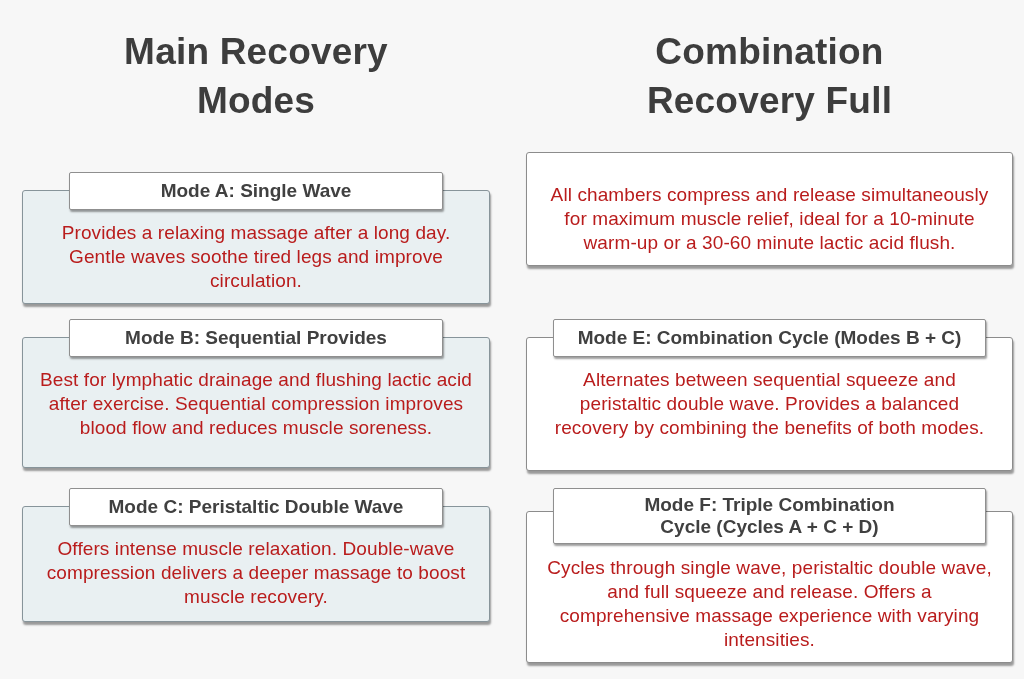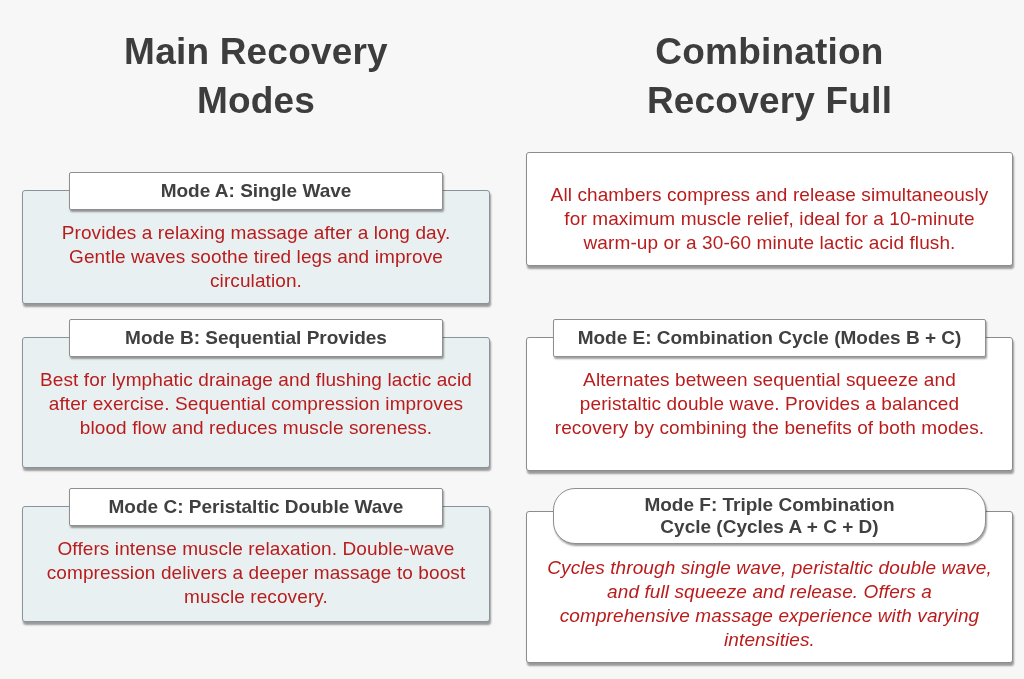--- a/index.html
+++ b/index.html
@@ -44,21 +44,21 @@
     border: 1px solid #8f8f8f;
     border-radius: 2px;
     box-shadow: 1px 2px 2px rgba(0,0,0,0.38);
     padding: 7px 10px;
     font-size: 19px;
     font-weight: 700;
     line-height: 1.15;
     color: #404040;
   }
   .tab-wide { width: 89%; }
-  .tab-two-line { padding: 5px 12px; border-radius: 22px; }
+  .tab-two-line { padding: 5px 12px; }
   .body {
     position: relative;
     z-index: 1;
     box-sizing: border-box;
     margin-top: -20px;
     border: 1px solid #87949a;
     border-radius: 3px;
     box-shadow: 1px 3px 2px rgba(0,0,0,0.38);
     padding: 30px 14px 10px 14px;
     background: #ffffff;
@@ -126,18 +126,18 @@
     <div class="body body-c" style="background-color: rgb(233, 240, 242);">
       <p>Offers intense muscle relaxation. Double-wave compression delivers a deeper massage to boost muscle recovery.</p>
     </div>
   </section>
 
   <section class="group" style="grid-row:4;grid-column:2;">
     <div class="tab tab-wide tab-two-line">
       <div>Mode F: Triple Combination</div>
       <div>Cycle (Cycles A + C + D)</div>
     </div>
-    <div class="body body-f" style="background-color: rgb(255, 255, 255); font-style: italic;">
+    <div class="body body-f" style="background-color: rgb(255, 255, 255);">
       <p>Cycles through single wave, peristaltic double wave, and full squeeze and release. Offers a comprehensive massage experience with varying intensities.</p>
     </div>
   </section>
 
 </div>
 
 </body></html>

